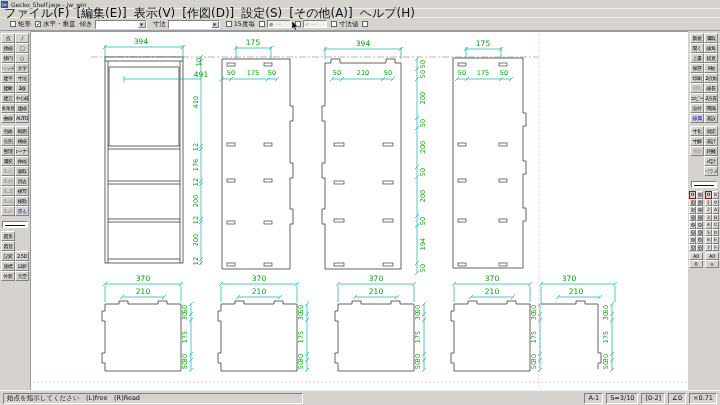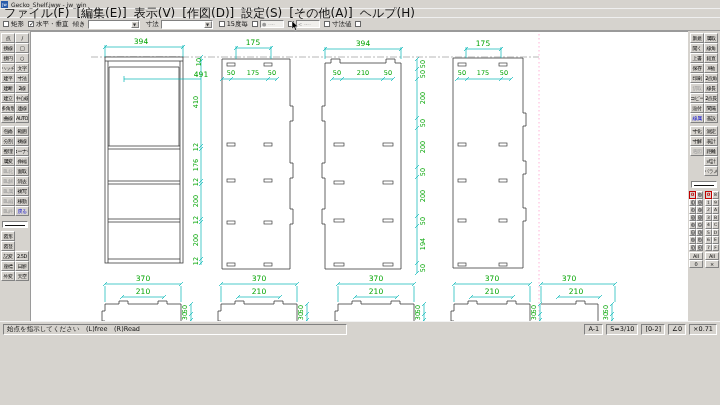--- a/index.html
+++ b/index.html
@@ -3,28 +3,28 @@
 <meta charset="utf-8">
 <style>
   * { box-sizing: border-box; margin:0; padding:0; }
   body { font-family:"DejaVu Sans", sans-serif; }
   .window { width:720px; height:405px; background:#d6d3ce; position:relative; overflow:hidden; font-family:"DejaVu Sans", sans-serif; }
   .titlebar { height:9px; display:flex; align-items:center; background:#d6d3ce; border-bottom:1px solid #efefef; padding-left:1px; }
   .appicon { width:7px; height:7px; background:#2a5caa; color:#fff; font-size:4px; display:flex; align-items:center; justify-content:center; margin-right:3px; }
   .title-text { font-size:6px; color:#222; }
   .menubar { height:9px; display:flex; align-items:center; gap:7px; padding-left:4px; font-size:12px; color:#111; border-bottom:1px solid #efefef; }
   .menu-item { cursor:default; white-space:nowrap; }
-  .controlbar { height:13px; display:flex; align-items:center; gap:4px; padding-left:3px; font-size:6.5px; color:#111; border-bottom:1px solid #9a9a9a; position:relative; }
+  .controlbar { height:13px; display:flex; align-items:center; gap:4px; padding-left:10px; font-size:6.5px; color:#111; border-bottom:1px solid #9a9a9a; position:relative; }
   .cbitem { display:inline-flex; align-items:center; gap:2px; white-space:nowrap; }
   .cb { width:6px; height:6px; background:#fff; border:1px solid #666; display:inline-block; position:relative; flex:none; }
   .cb.checked::after { content:"✓"; position:absolute; left:0px; top:-2px; font-size:6px; color:#000; }
   .combo { width:52px; height:9px; background:#fff; border:1px solid; border-color:#808080 #fff #fff #808080; display:inline-flex; justify-content:flex-end; margin-right:2px; }
   .combo-arrow { width:8px; background:#d6d3ce; border:1px solid; border-color:#fff #808080 #808080 #fff; font-size:4px; color:#333; display:flex; align-items:center; justify-content:center; }
   .minibox { width:24px; height:8px; background:#f0efec; border:1px solid; border-color:#808080 #fff #fff #808080; font-size:5px; color:#999; display:inline-flex; align-items:center; padding-left:1px; overflow:hidden; white-space:nowrap; }
-  .main { display:flex; height:290px; }
+  .main { display:flex; height:359px; }
   .tbar { width:30px; flex:none; display:flex; flex-direction:column; align-items:center; padding-top:2px; }
   .tbar.right { width:32px; }
   .tgroup { margin-bottom:3px; }
   .trow { display:flex; }
   .tbtn { width:14px; height:10px; background:#d6d3ce; border:1px solid; border-color:#fff #828282 #828282 #fff; color:#000; font-size:5px; letter-spacing:-0.5px; display:flex; align-items:center; justify-content:center; overflow:hidden; white-space:nowrap; }
   .tbtn.dis { color:#9b9b9b; }
   .tbtn.act { color:#0000cc; }
   .tbtn.empty { border-color:transparent; background:transparent; }
   .linebox { width:26px; height:7px; background:#fff; border:1px solid; border-color:#808080 #fff #fff #808080; margin:2px 0 3px 0; position:relative; }
   .linebox::after { content:""; position:absolute; left:2px; right:2px; top:50%; border-top:1px solid #111; }
@@ -35,21 +35,21 @@
   .lcell.cur { color:#c00000; border-color:#c00000; font-weight:bold; }
   .allrow { display:flex; gap:2px; }
   .allbtn { width:14px; height:8px; font-size:5px; background:#d6d3ce; border:1px solid; border-color:#fff #828282 #828282 #fff; display:flex; align-items:center; justify-content:center; }
   .canvas-wrap { flex:1; position:relative; background:#fff; border-top:1px solid #9a9a9a; border-left:1px solid #9a9a9a; overflow:hidden; }
   .canvas-wrap svg { position:absolute; left:0; top:0; }
   .dim { position:absolute; transform:translate(-50%,-50%); color:#00a400; font-size:6.5px; white-space:nowrap; z-index:2; font-family:"DejaVu Sans", sans-serif; }
   .dim.rot { transform:translate(-50%,-50%) rotate(-90deg); }
   .dim.big { font-size:7.5px; }
   .statusbar { height:15px; display:flex; align-items:center; gap:3px; padding:0 3px; font-size:6.5px; color:#111; border-top:1px solid #f2f2f2; }
   .sfield { border:1px solid; border-color:#808080 #fff #fff #808080; height:11px; line-height:9px; padding:0 3px; white-space:nowrap; overflow:hidden; }
-  .sfield.msg { width:344px; flex:none; }
+  .sfield.msg { width:300px; flex:none; }
   .spacer { flex:1; }
   .cursor-arrow { position:absolute; left:291px; top:3px; z-index:5; }
 </style>
 </head>
 <body>
 
 <div class="window">
 
   <div class="titlebar">
     <div class="appicon">Jw</div>

